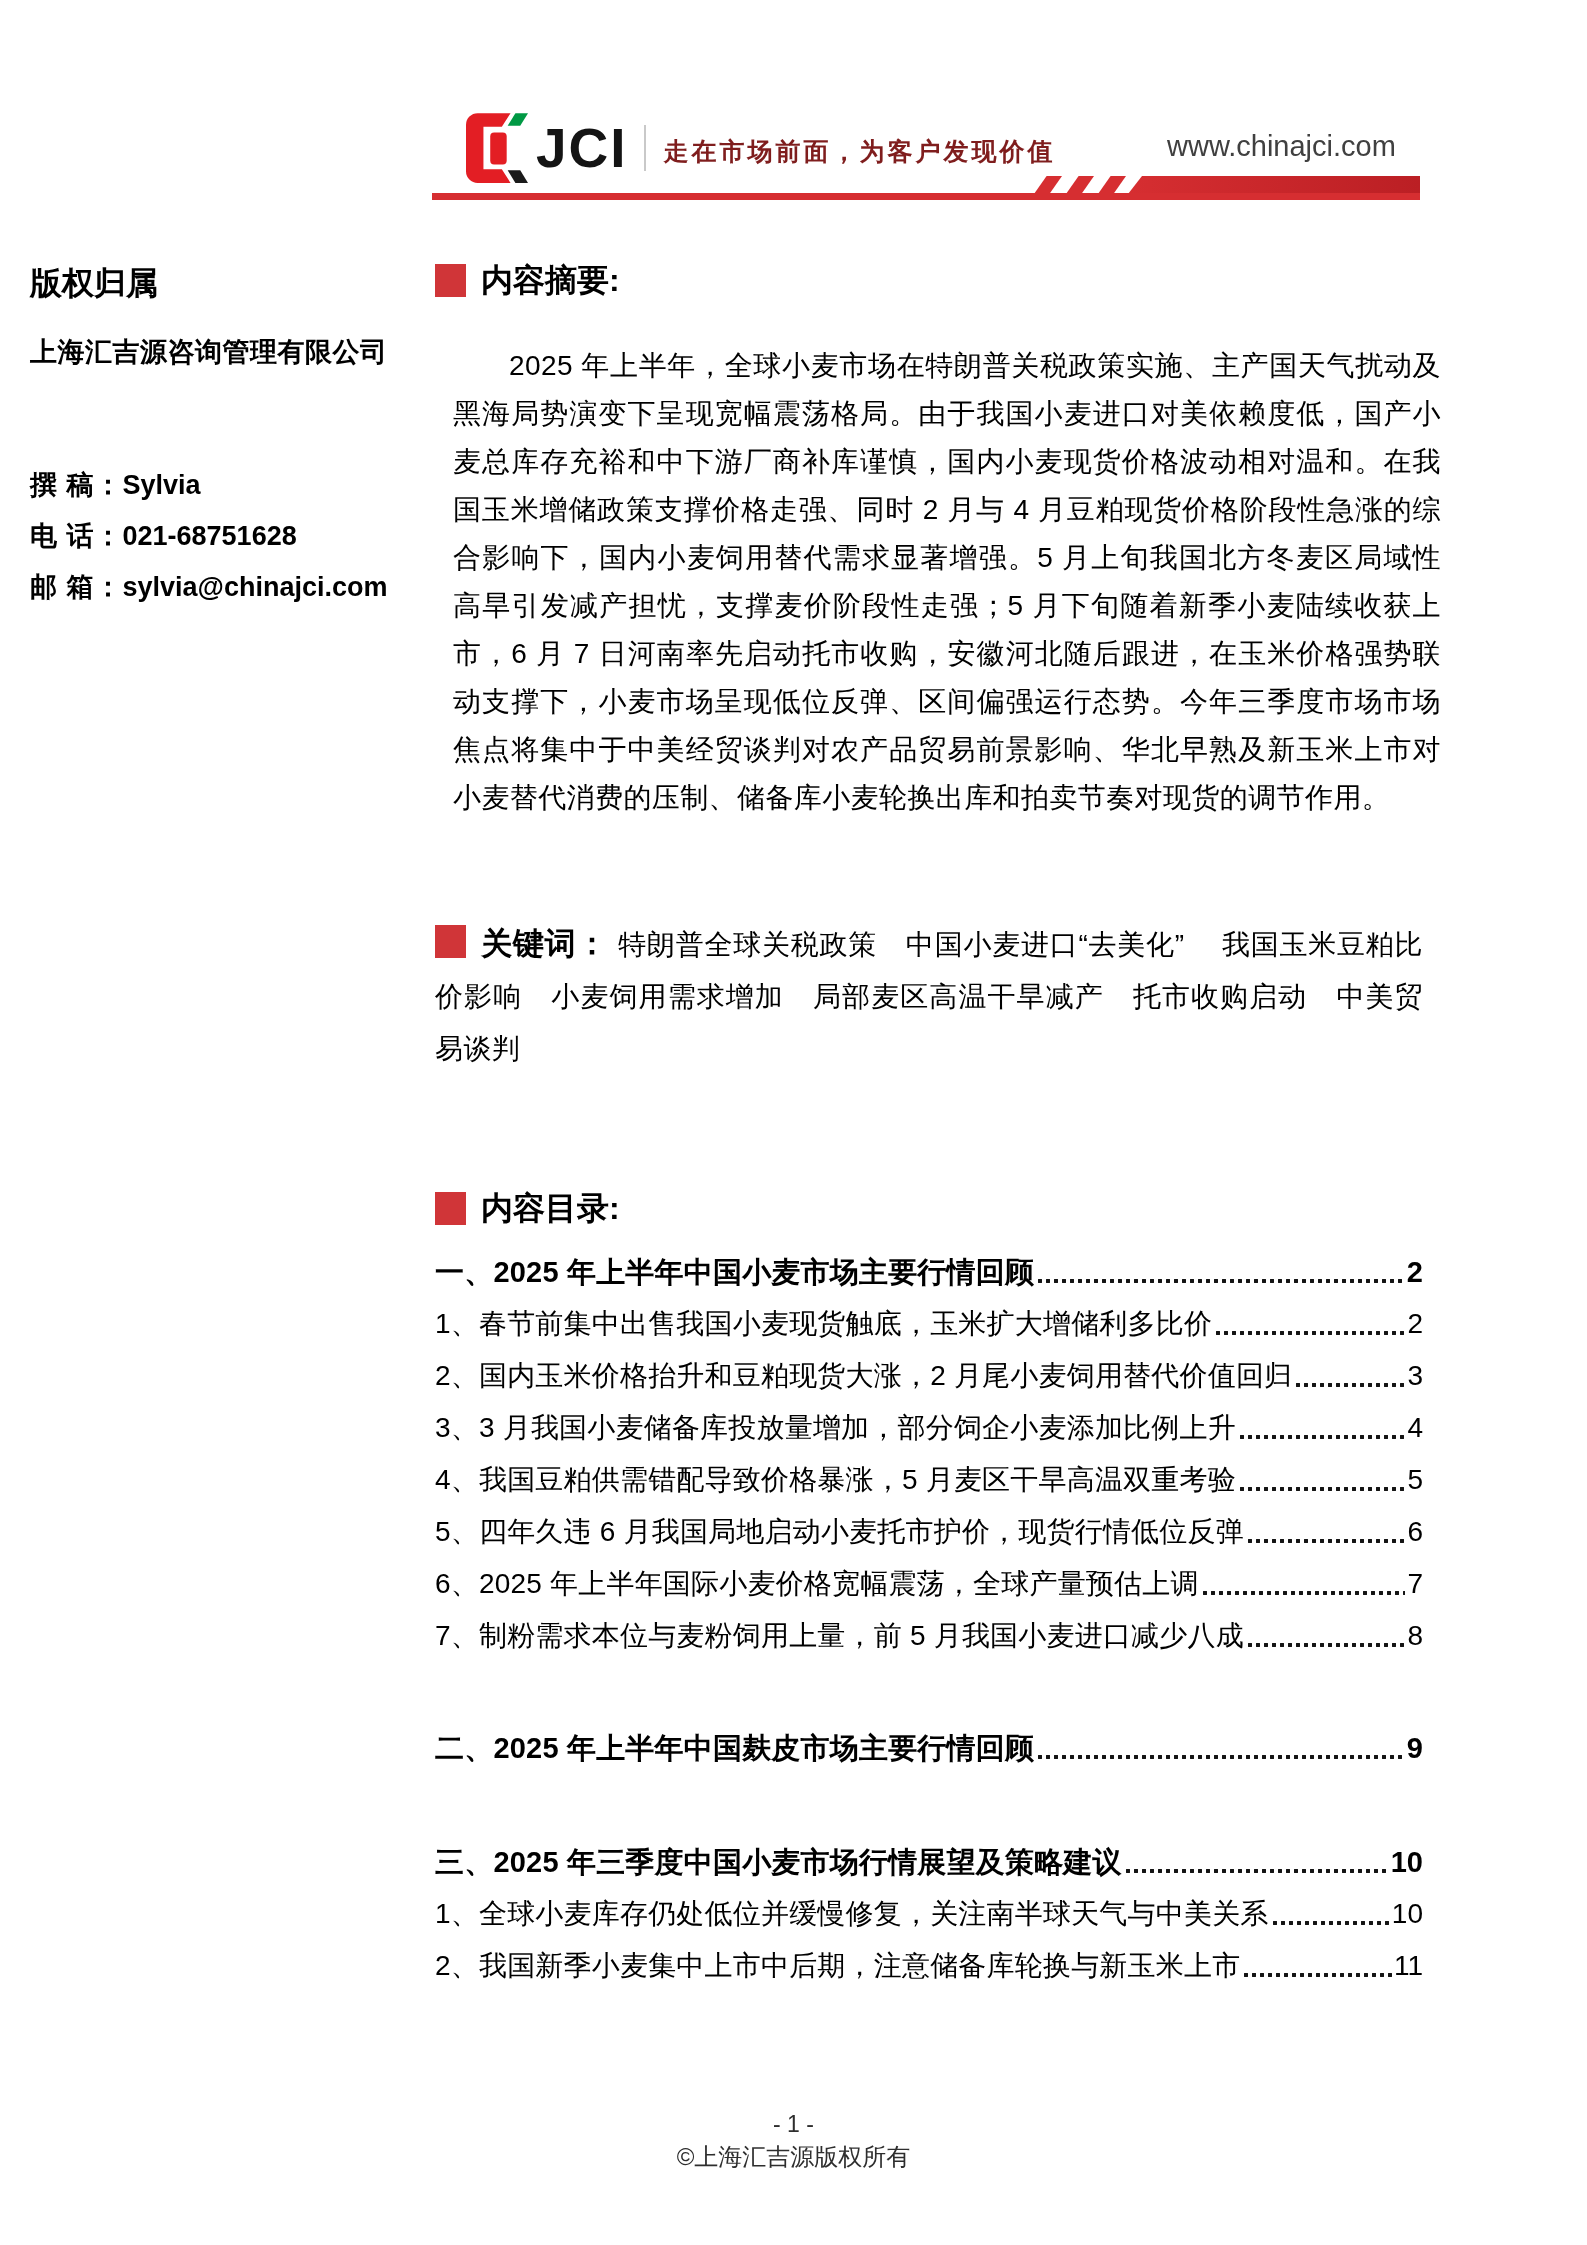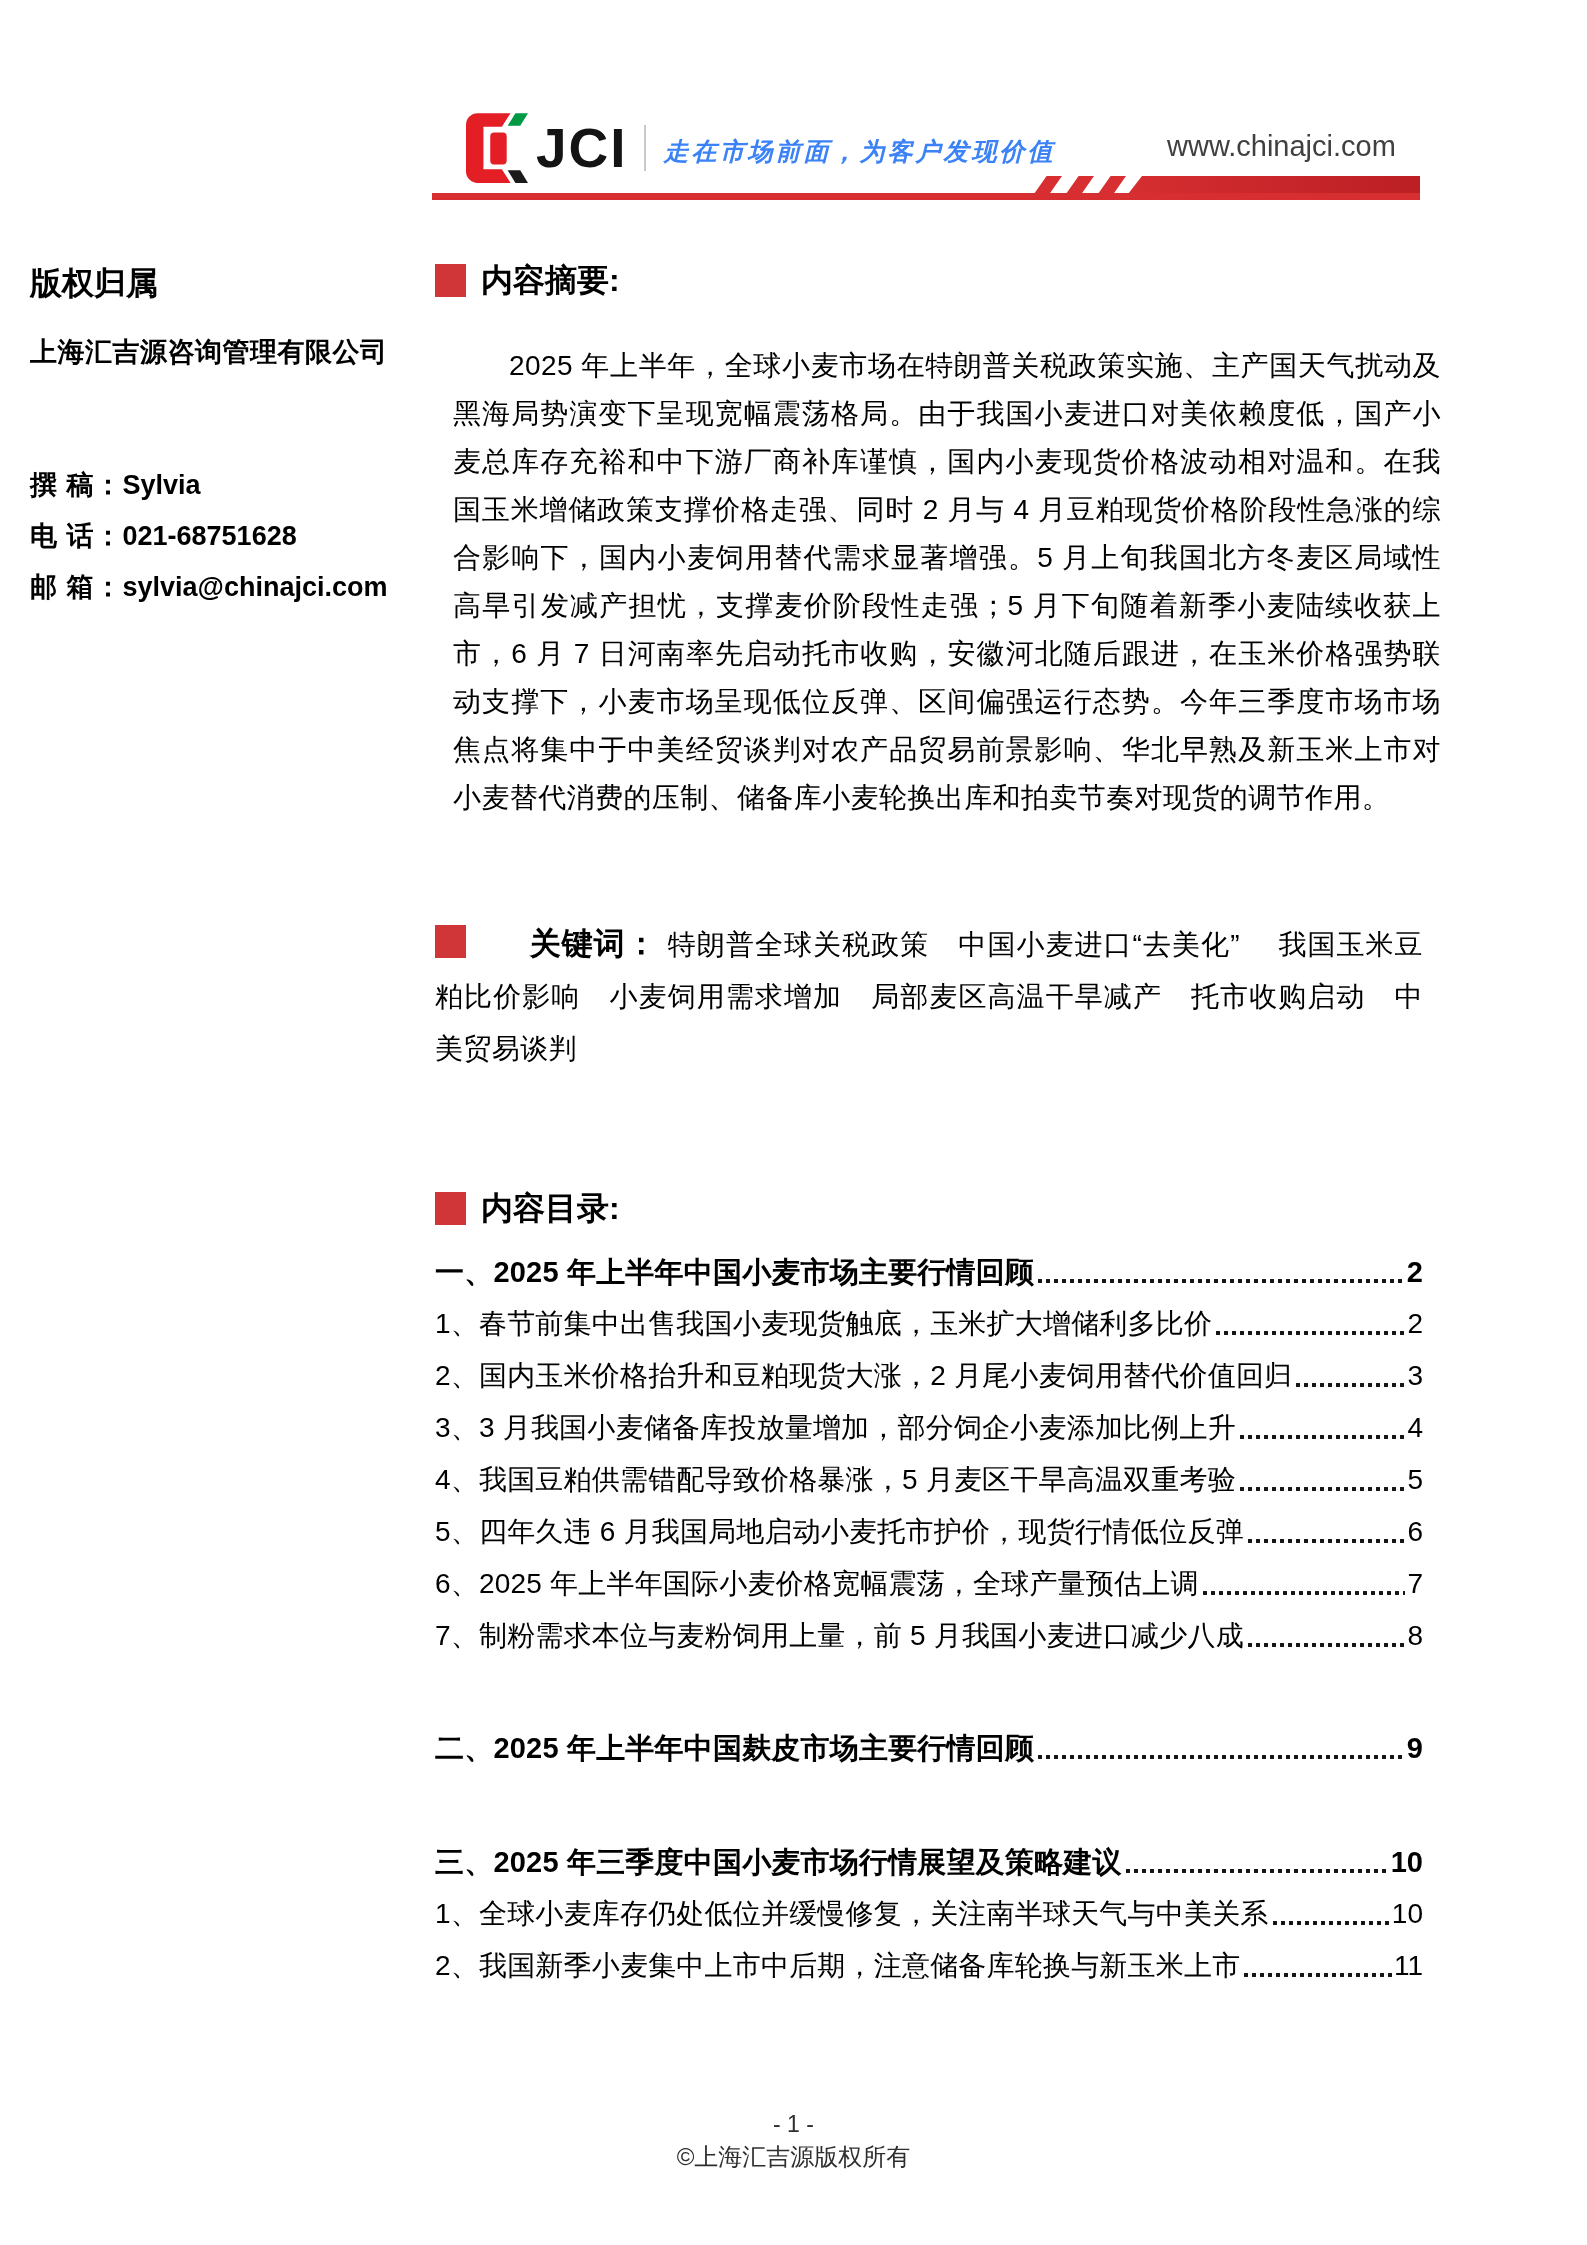--- a/index.html
+++ b/index.html
@@ -8,22 +8,22 @@
     font-family:"Liberation Sans","DejaVu Sans",sans-serif;
     color:#000;
   }
   .page { position:relative; width:1587px; height:2245px; overflow:hidden; background:#fff; }
 
   
   .header-logo { position:absolute; left:466px; top:112px; display:flex; align-items:center; }
   .logo-mark { width:62px; height:72px; display:block; }
   .logo-text { font-weight:bold; font-size:55px; letter-spacing:2px; color:#141414; margin-left:8px; line-height:72px; }
   .logo-divider { width:2px; height:46px; background:#c9c9c9; margin:0 18px 0 16px; }
-  .tagline { font-family:"DejaVu Serif","Liberation Serif",serif; font-style:italic; font-weight:bold;
-             font-size:25px; letter-spacing:3px; color:#3b82f6; white-space:nowrap; padding-top:6px; }
+  .tagline { font-family:"DejaVu Serif","Liberation Serif",serif; font-weight:bold;
+             font-size:25px; letter-spacing:3px; color:#7f1d1d; white-space:nowrap; padding-top:6px; }
   .site-url { position:absolute; left:1167px; top:130px; width:223px; text-align:right;
               font-size:29px; color:#404040; letter-spacing:0px; }
 
   
   .banner-line  { position:absolute; left:432px; top:193px; width:988px; height:7px; }
   .banner-band  { position:absolute; left:1128px; top:176px; width:292px; height:18px;
                   clip-path:polygon(14px 0, 100% 0, 100% 100%, 0 100%); }
   .banner-stripe { position:absolute; top:176px; width:28px; height:18px;
                    clip-path:polygon(45% 0, 100% 0, 55% 100%, 0 100%); }
 
@@ -41,21 +41,21 @@
   .bullet { display:inline-block; width:31px; height:33px; margin-right:15px; flex:0 0 auto; }
   .sec-heading .htext { font-size:32px; font-weight:bold; line-height:44px; }
 
   .summary-para { margin:18px; position:absolute; top:66px; left:0; width:988px;
                   font-size:28px; line-height:48px; text-align:justify; text-indent:2em;
                   letter-spacing:0.4px; }
 
   .kw { position:absolute; top:660px; left:0; width:988px; margin:0;
         font-size:28px; line-height:52px; text-align:justify; letter-spacing:0.4px; }
   .kw .bullet { vertical-align:-4px; }
-  .kw .kw-head { font-size:31px; font-weight:bold; margin-right:10px;margin-left:48px; }
+  .kw .kw-head { font-size:31px; font-weight:bold; margin-right:10px; }
 
   .toc-heading { position:absolute; top:928px; left:0; }
   .toc-list { position:absolute; top:982px; left:0; width:988px; }
   .toc-row { display:flex; align-items:flex-end; height:52px; white-space:nowrap; }
   .toc-row .toc-text { font-size:28px; line-height:40px; flex:0 0 auto; letter-spacing:0.2px; }
   .toc-row.bold .toc-text, .toc-row.bold .toc-page { font-weight:bold; font-size:29px; }
   .toc-dots { flex:1 1 auto; min-width:14px; height:40px; margin:0 2px;
               background-image:radial-gradient(circle, #141414 2.1px, transparent 2.5px);
               background-size:8px 10px; background-repeat:repeat-x;
               background-position:left 0 bottom 6px; }

